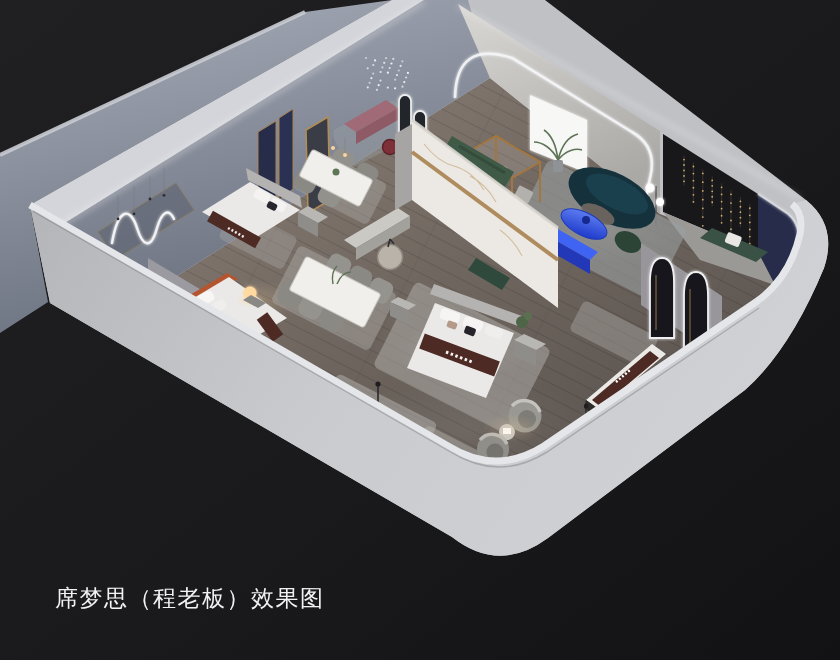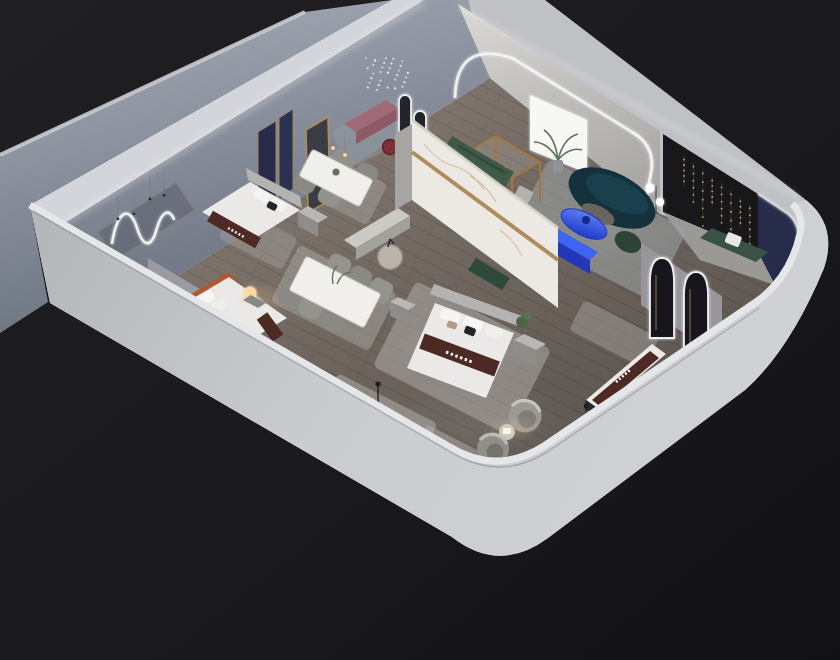--- a/index.html
+++ b/index.html
@@ -415,13 +415,14 @@
         <circle cx="586" cy="406" r="2.2" fill="#1e1e20"></circle>
   </g>
 
   <g>
     <path d="M30,205 L448,446 Q496,476 544,446 L756,302 Q790,278 800,234 Q804,214 792,204 L806,200 Q838,226 824,268 Q790,350 745,390 L548,538 Q499,574 452,537 L50,303 Z" fill="url(#gFront)"></path>
     <path d="M30,205 L448,446 Q496,476 544,446 L756,302 Q790,278 800,234 Q804,214 792,204" fill="none" stroke="var(--c-wallTop)" stroke-width="7"></path>
     <path d="M30,205 L448,446 Q496,476 544,446 L756,302" fill="none" stroke="rgba(0,0,0,0.18)" stroke-width="1.5" transform="translate(3,6)"></path>
   </g>
 </svg>
 
+<div class="caption">席梦思（程老板）效果图</div>
 </div>
 
 </body></html>

